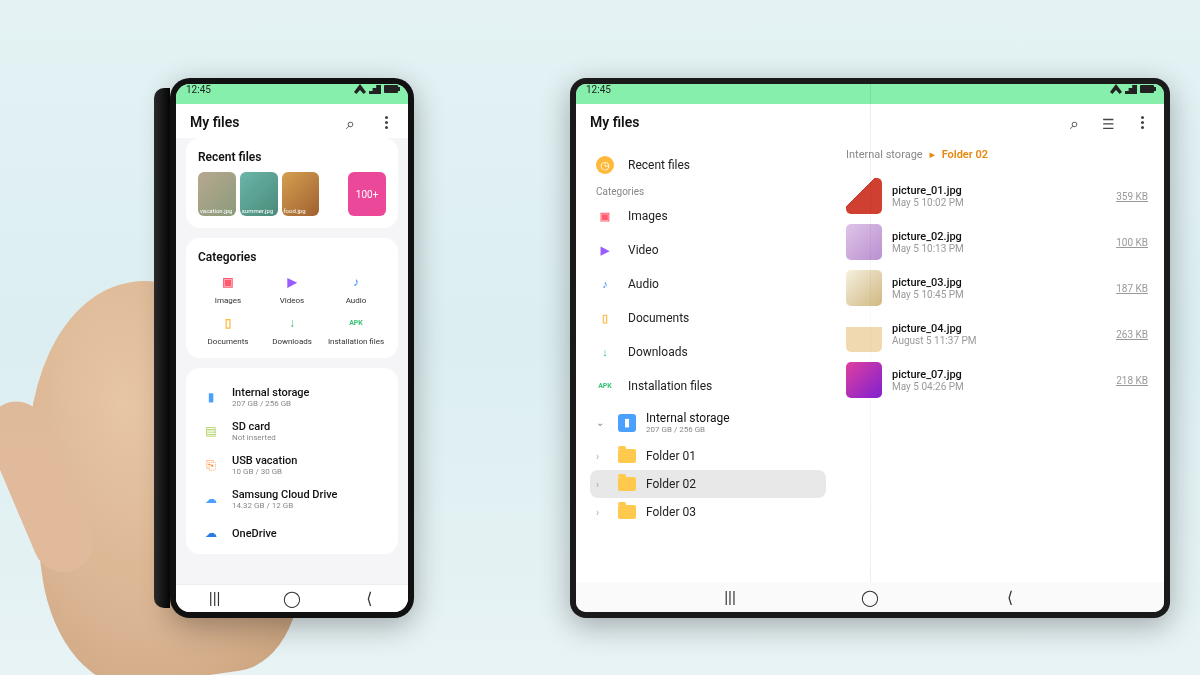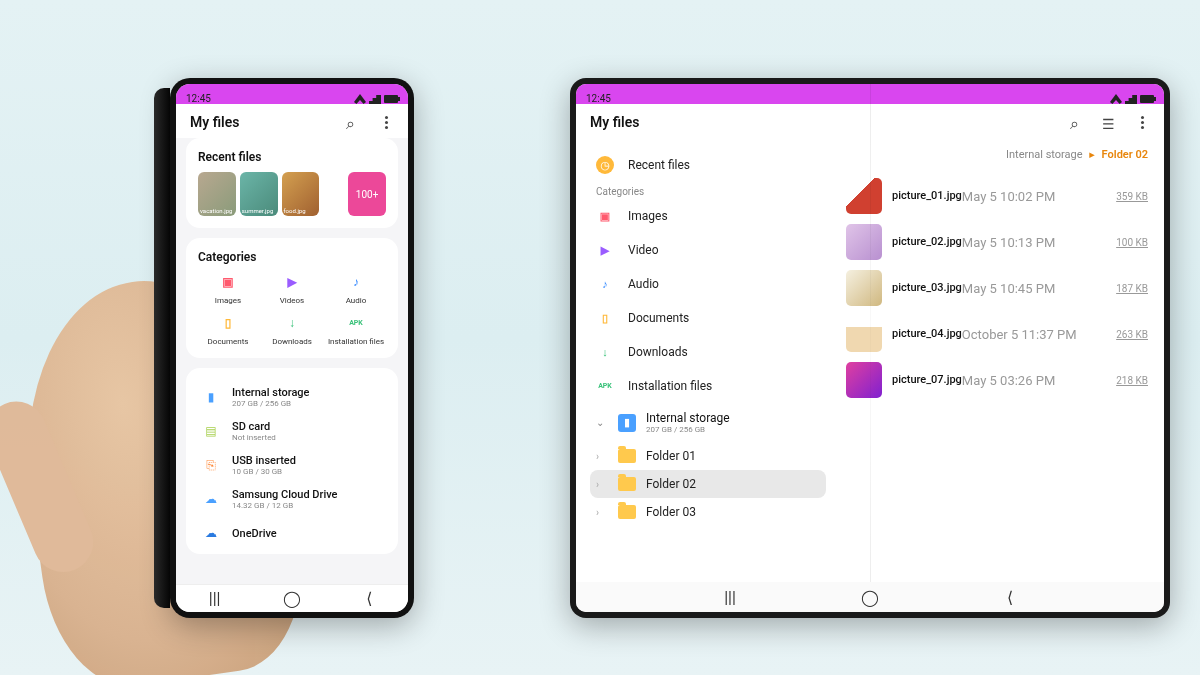--- a/index.html
+++ b/index.html
@@ -50,23 +50,23 @@
   .phone-screen {
     width: 100%; height: 100%;
     background: #f5f5f7;
     border-radius: 14px;
     overflow: hidden;
     position: relative;
   }
 
   .statusbar {
     height: 20px;
-    display: flex; justify-content: space-between; align-items: flex-end;
+    display: flex; justify-content: space-between; align-items: flex-start;
     padding: 0 10px;
-    font-size: 10px; color: #222; background: #d946ef;
+    font-size: 10px; color: #222; background: #86efac;
   }
   .statusbar .icons { display:flex; gap:3px; align-items:center; }
   .sb-ic { width:12px; height:10px; background:#222; clip-path: polygon(0 70%,30% 70%,30% 40%,60% 40%,60% 10%,100% 10%,100% 100%,0 100%); }
   .sb-bat { width:14px; height:8px; background:#222; border-radius:1px; position:relative;}
   .sb-bat::after{content:"";position:absolute;right:-2px;top:2px;width:2px;height:4px;background:#222;}
   .sb-wifi{width:12px;height:10px;background:#222;clip-path:polygon(50% 0,100% 80%,80% 100%,50% 60%,20% 100%,0 80%);}
 
   .app-header {
     display:flex; justify-content:space-between; align-items:center;
     padding: 10px 14px 8px;
@@ -139,28 +139,28 @@
   .sb-storage .txt{display:flex;flex-direction:column;}
   .sb-storage .txt .n{font-size:12px;color:#111;}
   .sb-storage .txt .s{font-size:8px;color:#888;}
   .folder-item{display:flex;align-items:center;gap:10px;padding:7px 6px;}
   .folder-item .chev{width:12px;color:#aaa;font-size:10px;}
   .folder-ic{width:18px;height:14px;background:#ffc94d;border-radius:2px;position:relative;}
   .folder-ic::before{content:"";position:absolute;top:-3px;left:0;width:8px;height:3px;background:#ffc94d;border-radius:2px 2px 0 0;}
   .folder-item span{font-size:12px;color:#222;}
 
   .content{flex:1;padding:10px 16px 0 10px;}
-  .breadcrumb{font-size:11px;color:#888;margin-bottom:12px;text-align:right;}
+  .breadcrumb{font-size:11px;color:#888;margin-bottom:12px;}
   .breadcrumb .cur{color:#e8860c;font-weight:600;}
   .breadcrumb .sep{color:#e8860c;margin:0 4px;}
   .file-row{display:flex;align-items:center;gap:10px;padding:5px 0;}
   .file-thumb{width:36px;height:36px;border-radius:5px;background:#ddd;}
-  .file-info{flex:1;display:flex;}
+  .file-info{flex:1;display:flex;flex-direction:column;}
   .file-info .fn{font-size:11px;color:#111;font-weight:500;}
-  .file-info .fd{font-size:13px;color:#999;}
+  .file-info .fd{font-size:10px;color:#999;}
   .file-size{font-size:10px;color:#999;text-decoration:underline;}
 
   .ft1{background:linear-gradient(135deg,#fff 40%,#d04030 40%);}
   .ft2{background:linear-gradient(135deg,#e0c4e8,#b890d0);}
   .ft3{background:linear-gradient(135deg,#f5f0e0,#d0b880);}
   .ft4{background:linear-gradient(180deg,#fff 30%,#f0d8b0 30%);}
   .ft5{background:linear-gradient(135deg,#2a3050,#4a5080);}
   .ft6{background:linear-gradient(135deg,#e8d0a0,#c0a070);}
   .ft7{background:linear-gradient(135deg,#e040a0,#8020d0);}
 
@@ -248,21 +248,21 @@
           <div class="storage-item">
             <div class="st-ic" style="color:#a8d050;">▤</div>
             <div class="st-txt">
               <span class="name">SD card</span>
               <span class="sub">Not inserted</span>
             </div>
           </div>
           <div class="storage-item">
             <div class="st-ic" style="color:#ff8a3a;">⎘</div>
             <div class="st-txt">
-              <span class="name">USB inserted</span>
+              <span class="name">USB vacation</span>
               <span class="sub">10 GB / 30 GB</span>
             </div>
           </div>
           <div class="storage-item">
             <div class="st-ic" style="color:#4aa0ff;">☁</div>
             <div class="st-txt">
               <span class="name">Samsung Cloud Drive</span>
               <span class="sub">14.32 GB / 12 GB</span>
             </div>
           </div>
@@ -398,29 +398,29 @@
               <div class="file-info">
                 <span class="fn">picture_03.jpg</span>
                 <span class="fd">May 5 10:45 PM</span>
               </div>
               <span class="file-size">187 KB</span>
             </div>
             <div class="file-row">
               <div class="file-thumb ft4"></div>
               <div class="file-info">
                 <span class="fn">picture_04.jpg</span>
-                <span class="fd">October 5 11:37 PM</span>
+                <span class="fd">August 5 11:37 PM</span>
               </div>
               <span class="file-size">263 KB</span>
             </div>
             <div class="file-row">
               <div class="file-thumb ft7"></div>
               <div class="file-info">
                 <span class="fn">picture_07.jpg</span>
-                <span class="fd">May 5 03:26 PM</span>
+                <span class="fd">May 5 04:26 PM</span>
               </div>
               <span class="file-size">218 KB</span>
             </div>
           </div>
       </div>
     </div>
 
     <div class="tab-navbar">
       <div class="nav-btn">|||</div>
       <div class="nav-btn">◯</div>

